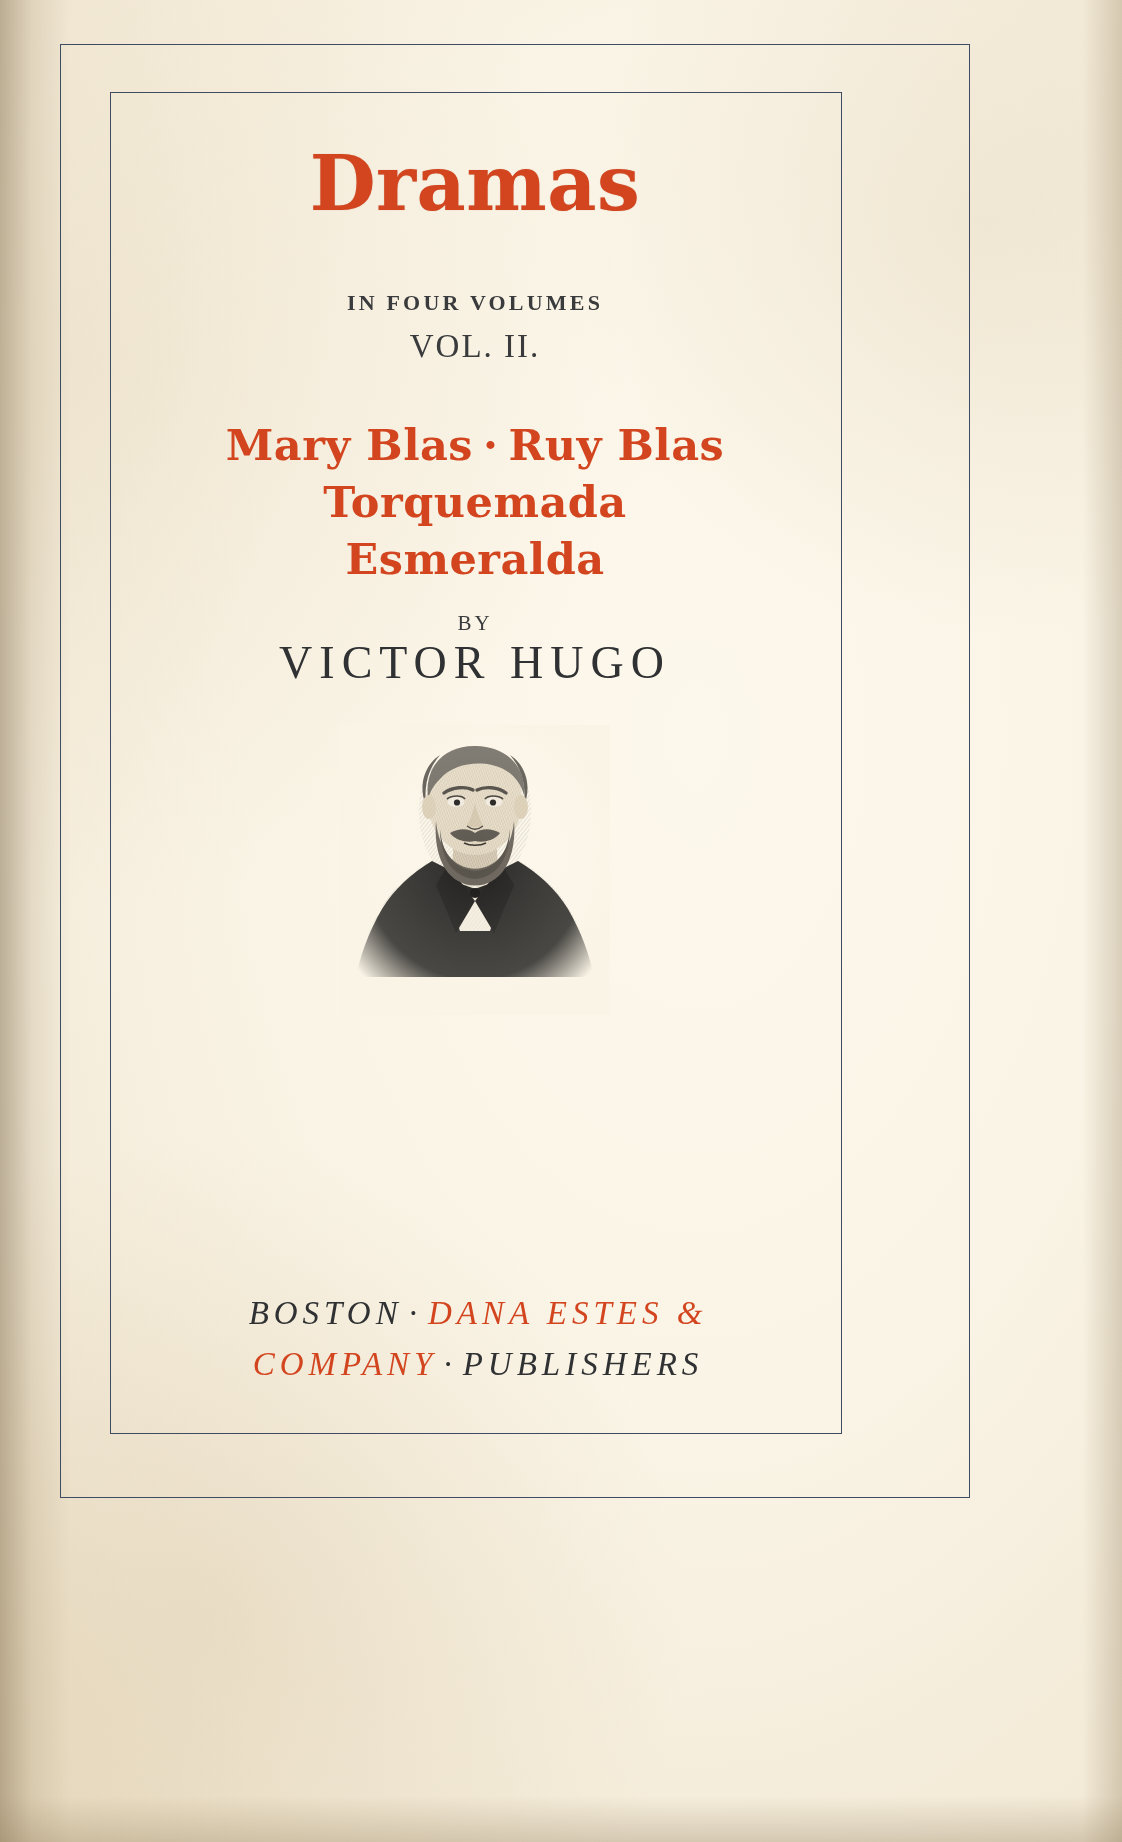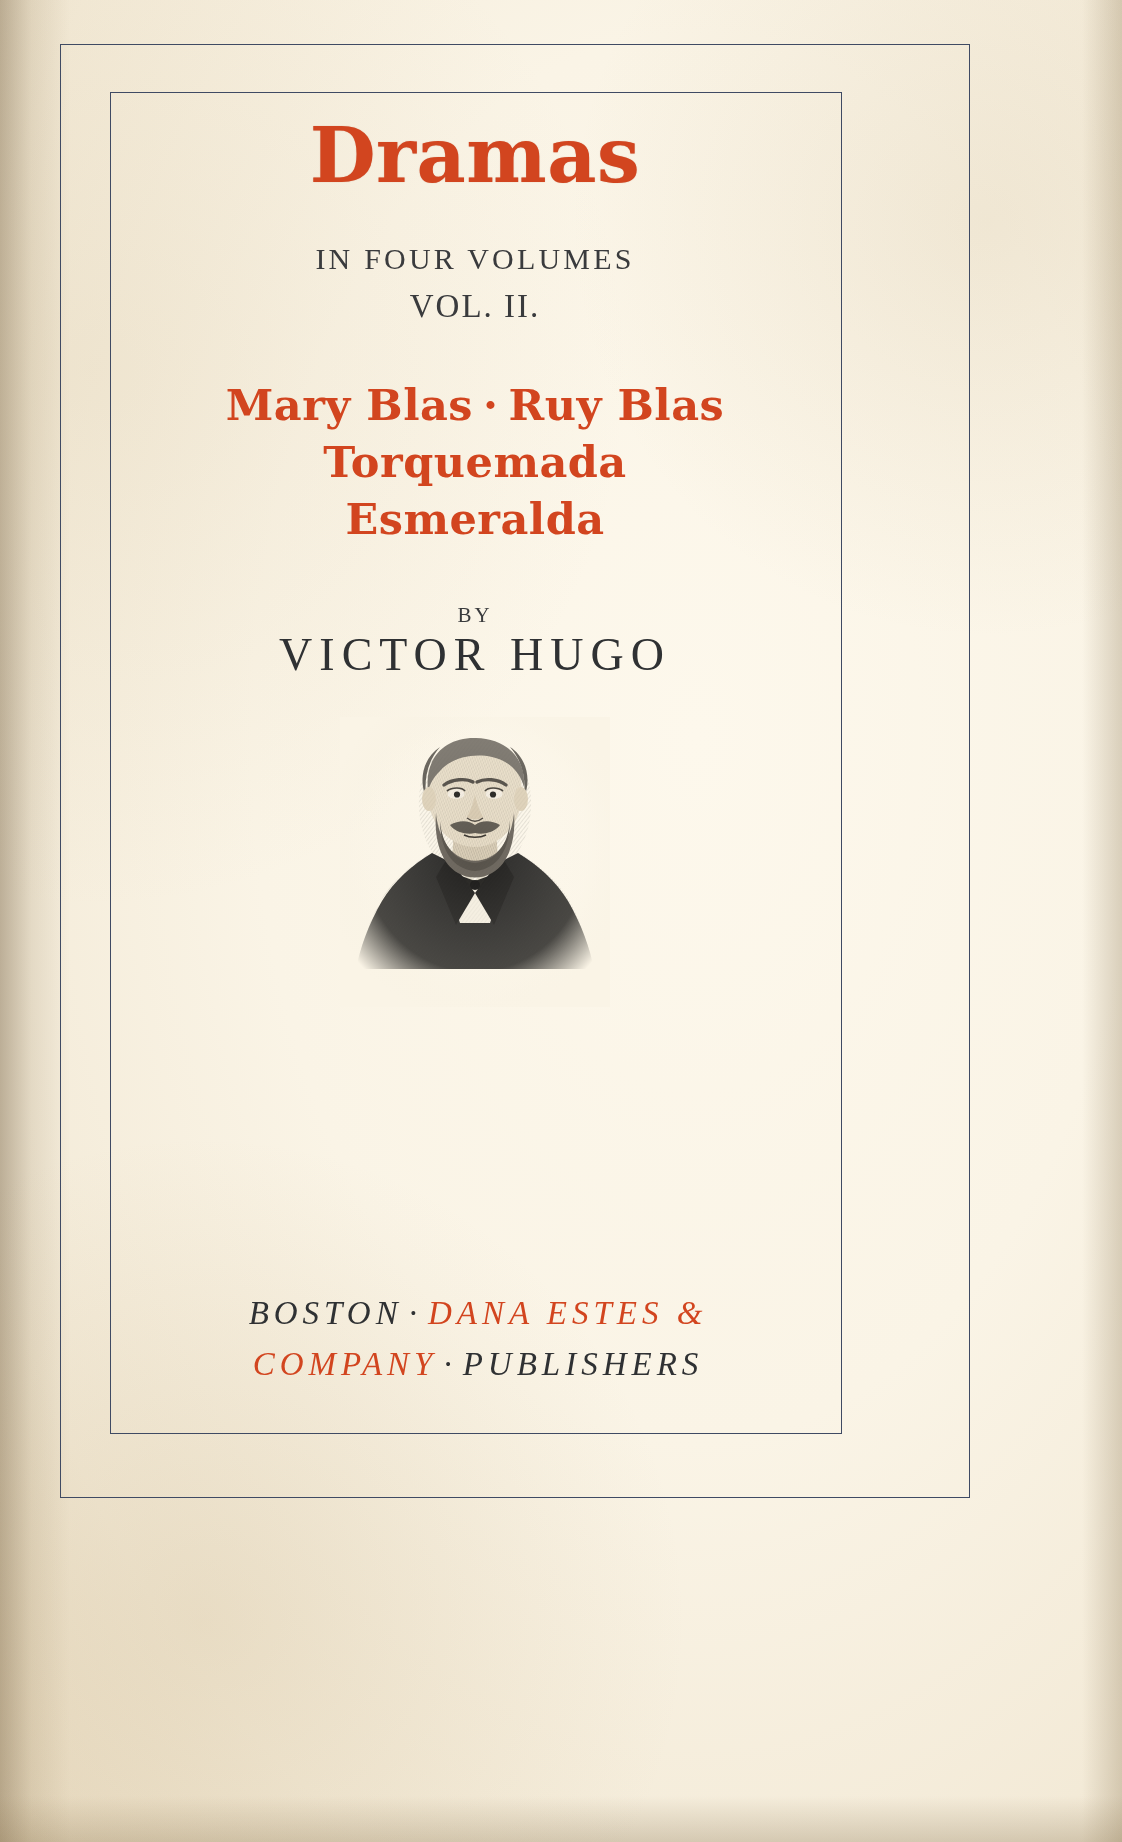--- a/index.html
+++ b/index.html
@@ -76,33 +76,34 @@
     text-align: center;
   }
 
   .gothic {
     font-family: "DejaVu Serif", "Liberation Serif", serif;
     font-weight: 700;
     letter-spacing: 0.5px;
   }
 
   #main-title {
-    margin-top: 26px;
+    margin-top: 54px;
     font-size: 76px;
     line-height: 1;
     color: #d2451f;
     text-shadow: 0 0 1px rgba(150,40,10,0.35);
   }
 
   #volumes-line {
-    margin-top: 48px;
-    font-size: 30px;
+    margin-top: 68px;
+    font-size: 22px;
     letter-spacing: 3.2px;
     color: #3a3b3d;
     font-family: "Liberation Serif", serif;
+    font-weight: bold;
   }
   #vol-number {
     margin-top: 12px;
     font-size: 33px;
     letter-spacing: 2px;
     color: #3a3b3d;
     font-family: Liberation Serif, serif;
   }
 
   #plays {
@@ -113,21 +114,21 @@
     line-height: 1.32;
     color: #d2451f;
     white-space: nowrap;
   }
   .play-sep {
     color: #d2451f;
     padding: 0 10px;
   }
 
   #by-label {
-    margin-top: 56px;
+    margin-top: 24px;
     font-size: 21px;
     letter-spacing: 3px;
     color: #3a3b3d;
   }
   #author {
     font-size: 46px;
     letter-spacing: 7px;
     color: #2f3133;
     font-family: "Liberation Serif", serif;
   }

